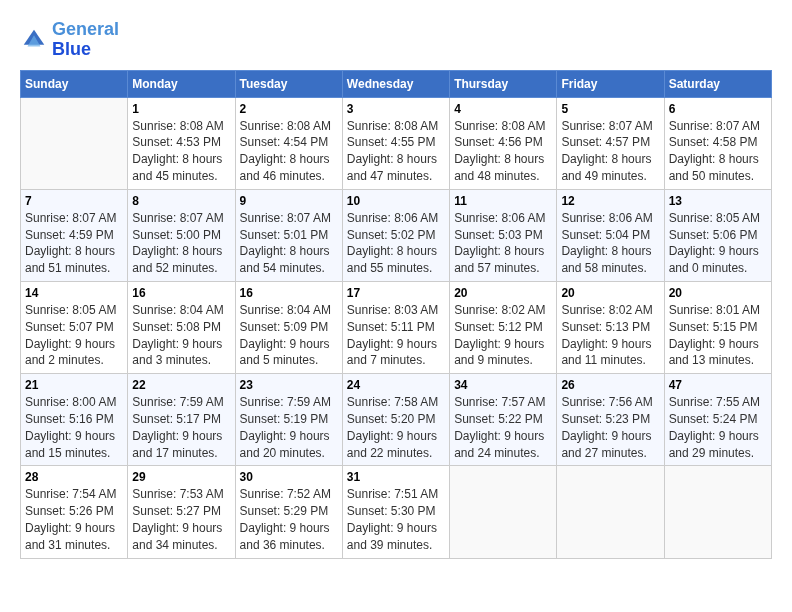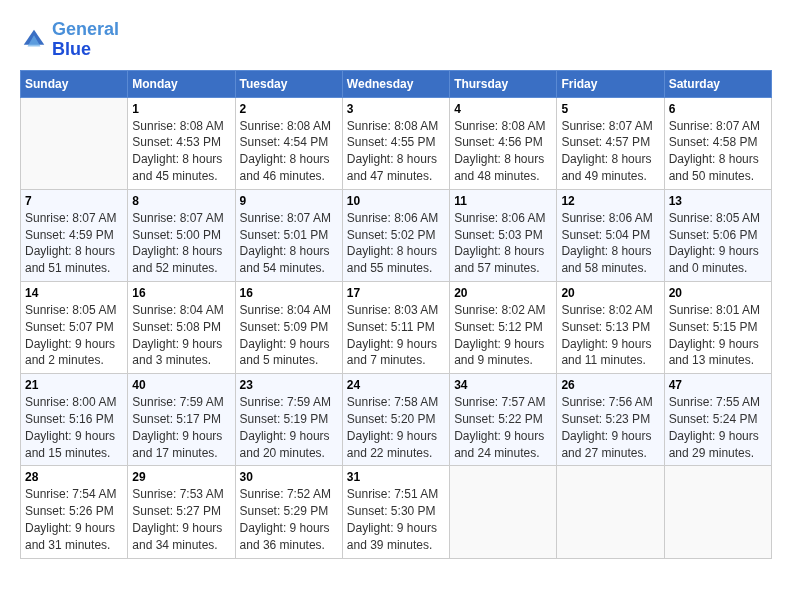--- a/index.html
+++ b/index.html
@@ -203,21 +203,21 @@
           <div class="day-number">20</div>
           <div class="day-info">Sunrise: 8:01 AM<br>Sunset: 5:15 PM<br>Daylight: 9 hours and 13 minutes.</div>
         </td>
       </tr>
       <tr>
         <td>
           <div class="day-number">21</div>
           <div class="day-info">Sunrise: 8:00 AM<br>Sunset: 5:16 PM<br>Daylight: 9 hours and 15 minutes.</div>
         </td>
         <td>
-          <div class="day-number">40</div>
+          <div class="day-number">22</div>
           <div class="day-info">Sunrise: 7:59 AM<br>Sunset: 5:17 PM<br>Daylight: 9 hours and 17 minutes.</div>
         </td>
         <td>
           <div class="day-number">23</div>
           <div class="day-info">Sunrise: 7:59 AM<br>Sunset: 5:19 PM<br>Daylight: 9 hours and 20 minutes.</div>
         </td>
         <td>
           <div class="day-number">24</div>
           <div class="day-info">Sunrise: 7:58 AM<br>Sunset: 5:20 PM<br>Daylight: 9 hours and 22 minutes.</div>
         </td>

